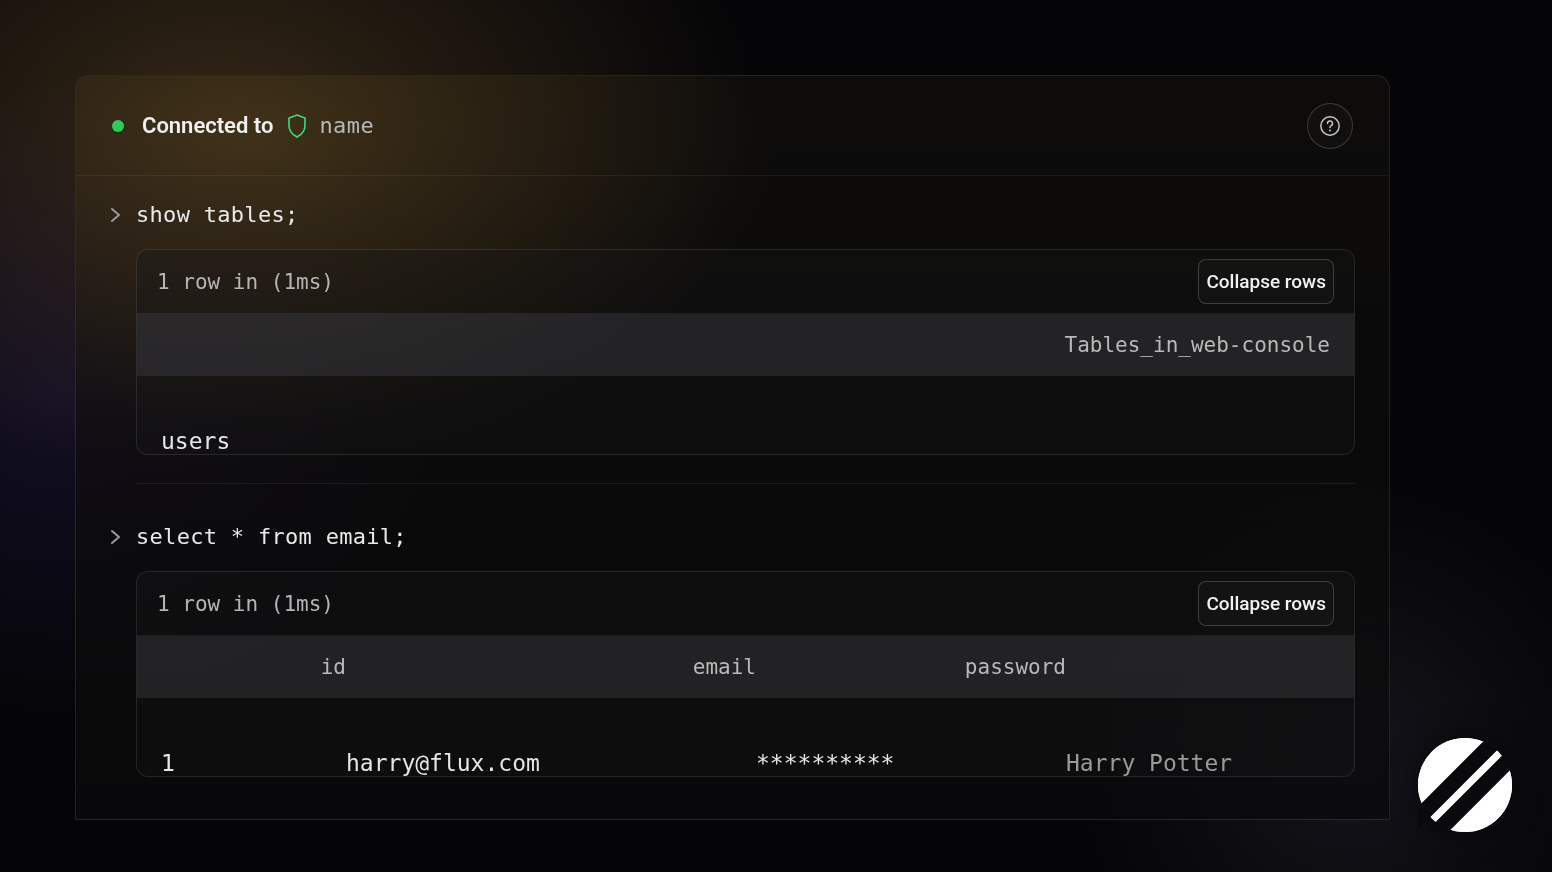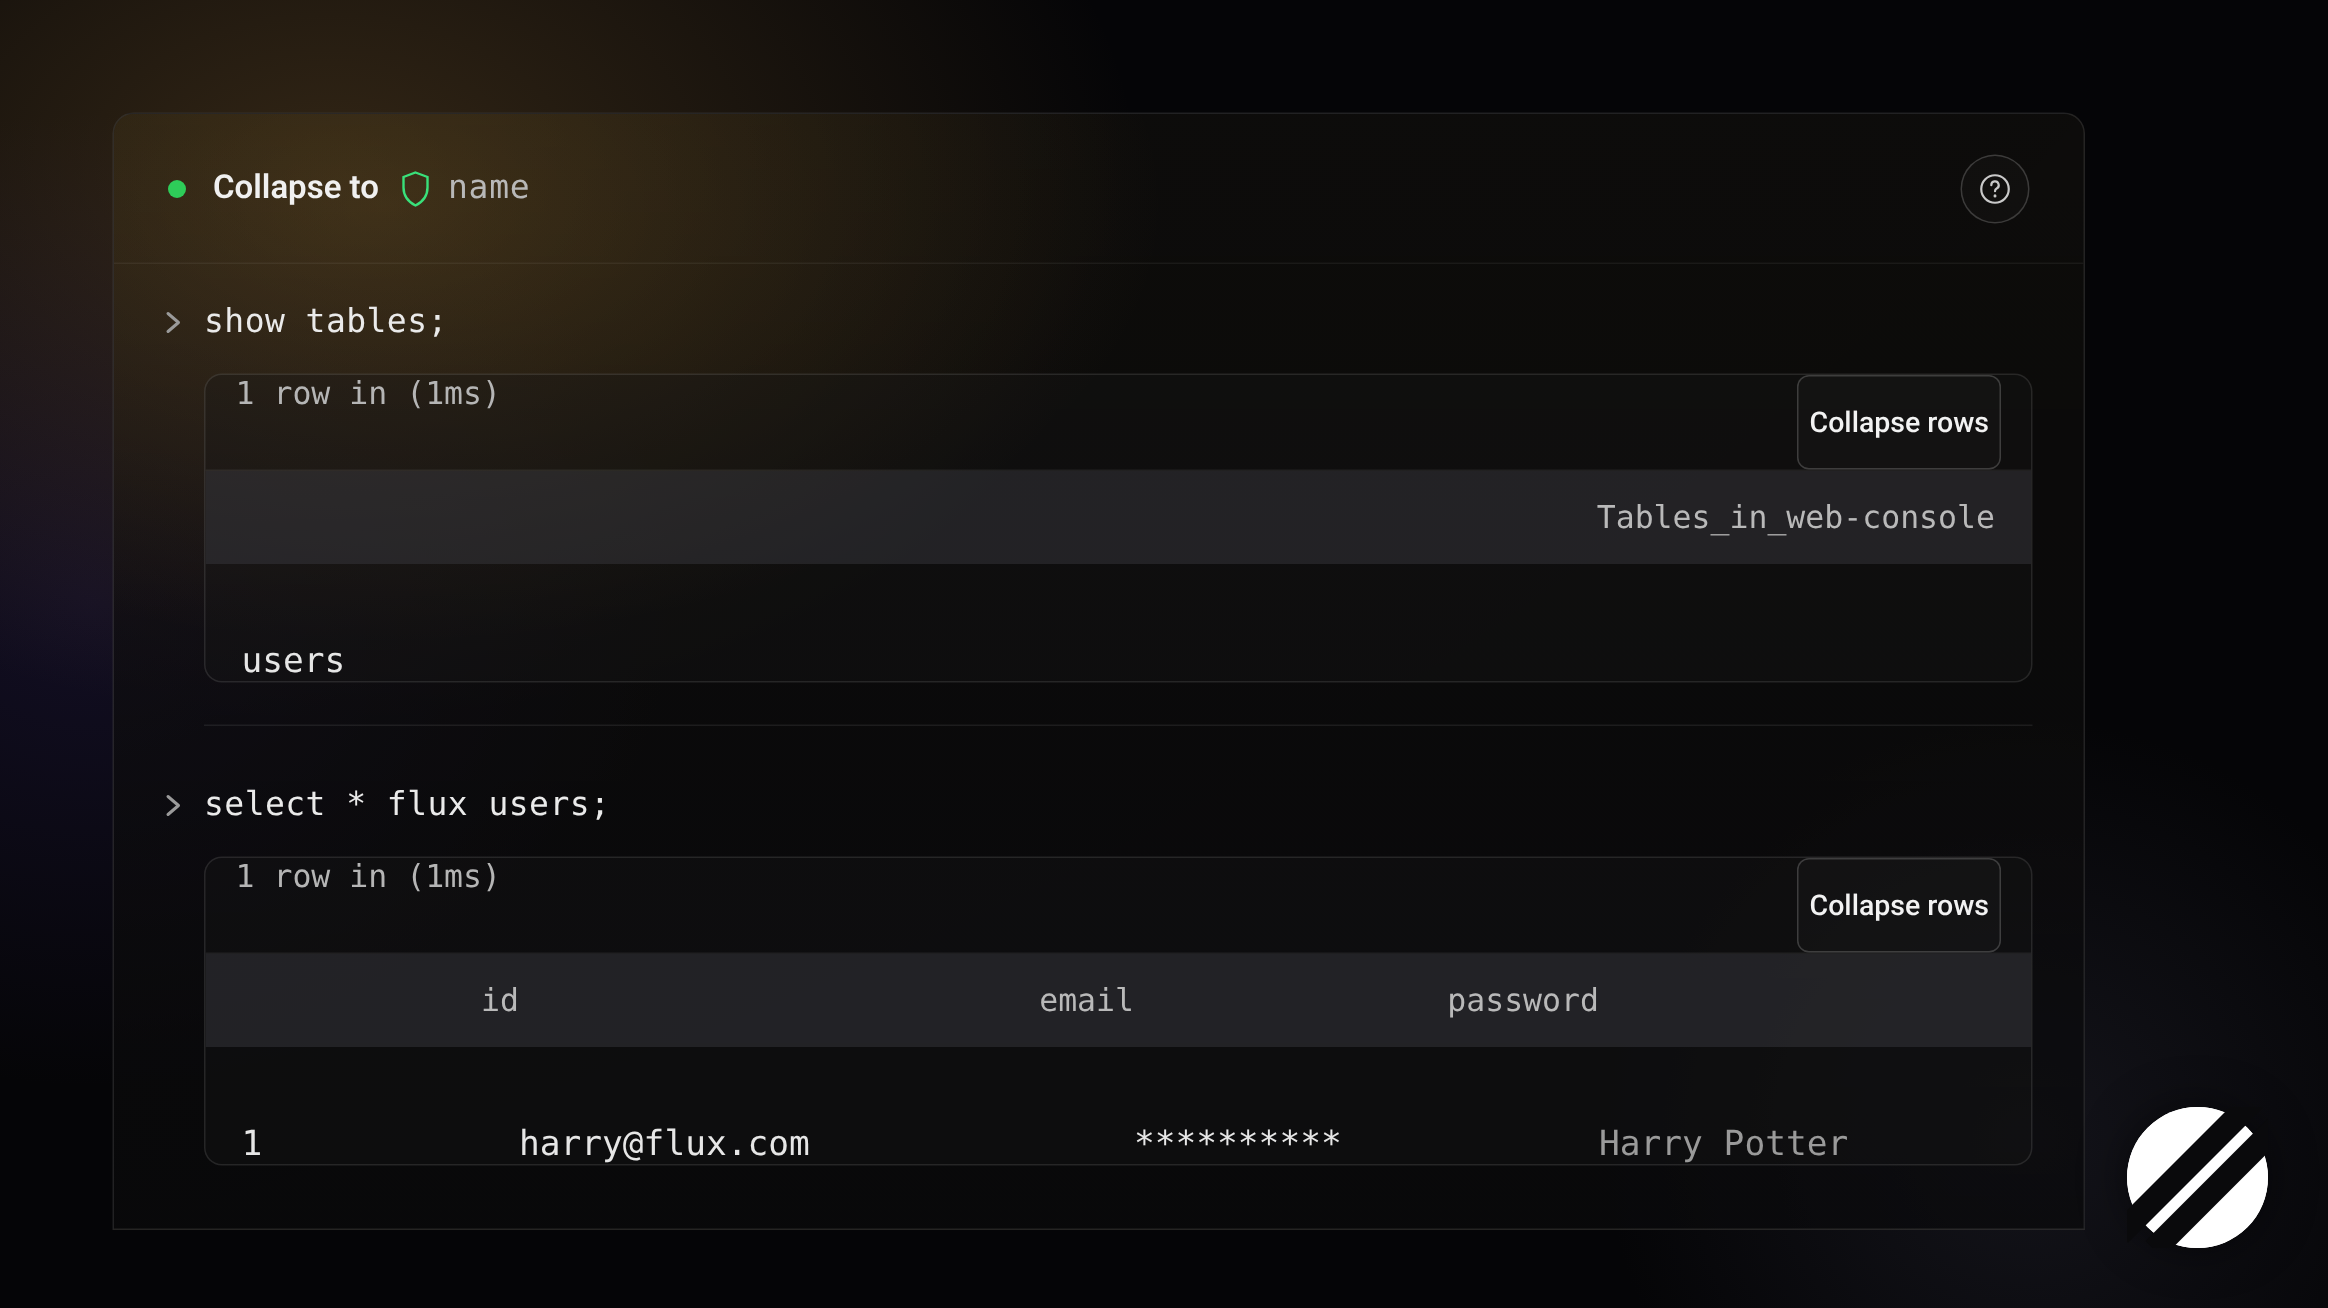--- a/index.html
+++ b/index.html
@@ -89,21 +89,21 @@
   .query-text { color: #eaeaea; letter-spacing: 0.3px; text-align: right; }
 
   .result-block {
     margin-left: 26px;
     border: 1px solid rgba(255,255,255,0.10);
     border-radius: 12px;
     overflow: hidden;
     background: rgba(22,22,24,0.35);
   }
   .result-header {
-    display: flex; 
+    display: flex; align-items: center;
     height: 64px;
     padding: 0 20px;
     font-size: 21px;
     color: #b5b5b5;
     border-bottom: 1px solid rgba(255,255,255,0.08);
   }
   .collapse-btn {
     margin-left: auto;
     font-family: ui-sans-serif, -apple-system, "Segoe UI", Roboto, Arial, sans-serif;
     font-size: 19px; font-weight: 500;
@@ -163,21 +163,21 @@
 </style>
 </head>
 <body>
 
 <div class="bg-radial"></div>
 
 <div class="panel">
 
   <div class="topbar">
     <span class="status-dot"></span>
-    <span class="connected-text">Collapse to</span>
+    <span class="connected-text">Connected to</span>
     <span class="shield">
       <svg width="20" height="24" viewBox="0 0 20 24" fill="none">
         <path d="M10 1 L18 4 V11 C18 17 14 21 10 23 C6 21 2 17 2 11 V4 Z" stroke="#39e07a" stroke-width="1.6" fill="none"></path>
       </svg>
     </span>
     <span class="branch-name">name</span>
 
     <div class="help-btn">
       <svg width="22" height="22" viewBox="0 0 24 24" fill="none">
         <circle cx="12" cy="12" r="10" stroke="#c9c9c9" stroke-width="1.6"></circle>
@@ -212,21 +212,21 @@
     </div>
 
     <div class="divider"></div>
 
     <div class="query-line">
       <span class="chevron">
         <svg width="12" height="16" viewBox="0 0 12 16">
             <path d="M2 2 L9 8 L2 14" stroke="#9a9a9a" stroke-width="2" fill="none" stroke-linecap="round" stroke-linejoin="round"></path>
           </svg>
       </span>
-      <span class="query-text">select * flux users;</span>
+      <span class="query-text">select * from email;</span>
     </div>
 
     <div class="result-block">
       <div class="result-header">
         <span>1 row in (1ms)</span>
         <button class="collapse-btn">Collapse rows</button>
       </div>
       <div class="table-head-row">
         <div class="col-id">id</div>
         <div class="col-email">email</div>

